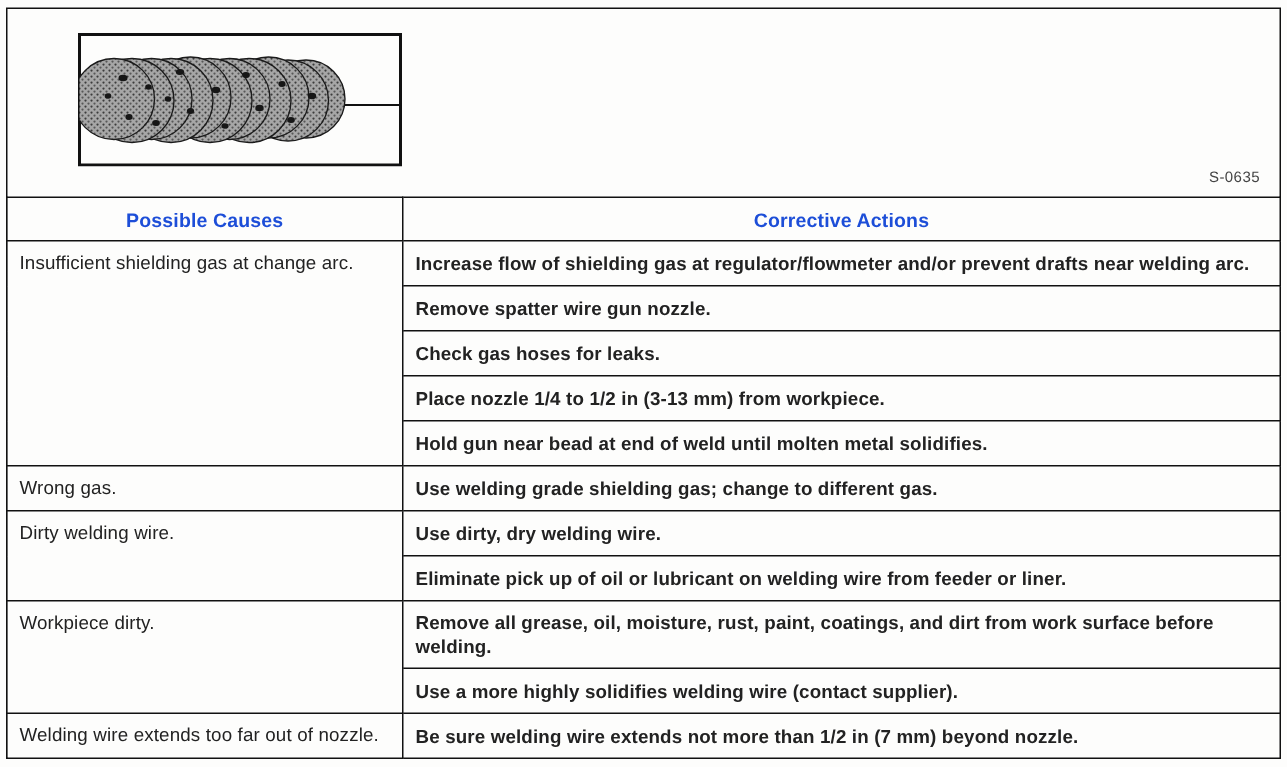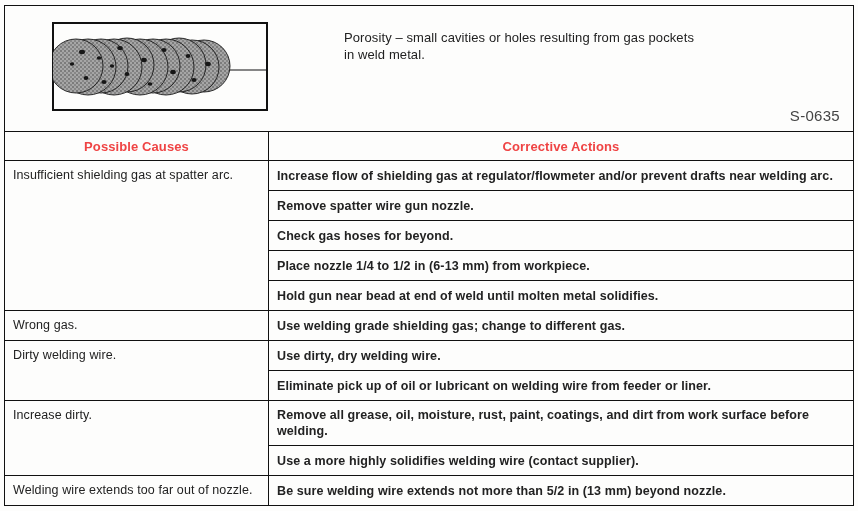--- a/index.html
+++ b/index.html
@@ -16,36 +16,36 @@
   .figure-area{position:absolute;left:4px;top:5px;right:4px;height:126px;}
   .illustration-box{
     position:absolute;left:48px;top:17px;width:216px;height:89px;
   }
   .figure-caption{
     position:absolute;left:340px;top:24px;width:430px;
     font-size:13px;line-height:17px;color:#222;letter-spacing:0.1px;
   }
   .figure-number{
     position:absolute;right:14px;bottom:7px;
-    font-size:15px;color:#444;letter-spacing:0.3px;
+    font-size:10px;color:#444;letter-spacing:0.3px;
   }
   
   .tbl{
     position:absolute;left:4px;top:131px;width:850px;
     border-collapse:collapse;table-layout:fixed;
     font-size:12.5px;color:#222;
   }
   .tbl col.c-causes{width:264px;}
   .tbl th,.tbl td{
     border:1.5px solid #111;box-sizing:border-box;
     padding:0 8px;background:#fdfdfc;
   }
   .tbl th{
     height:29px;font-size:13px;font-weight:bold;text-align:center;
-    color:#ef4444;letter-spacing:0.1px;
+    color:#1d4ed8;letter-spacing:0.1px;
   }
   .tbl td{height:30px;vertical-align:middle;letter-spacing:0.1px;}
   .tbl td.cause{vertical-align:top;padding-top:7px;}
   .tbl td.action{padding-top:1px;font-weight:bold;}
   .tbl tr.tall td.action{height:44px;padding-top:6px;padding-bottom:6px;vertical-align:top;line-height:16px;}
 </style>
 </head>
 <body>
 
 <div class="page">
@@ -95,77 +95,73 @@
           <ellipse cx="121" cy="50" rx="2.8" ry="2.2"></ellipse>
           <ellipse cx="136" cy="34" rx="2.4" ry="2"></ellipse>
           <ellipse cx="142" cy="58" rx="2.6" ry="2"></ellipse>
           <ellipse cx="156" cy="42" rx="2.8" ry="2.2"></ellipse>
           <ellipse cx="60" cy="44" rx="2.2" ry="1.8"></ellipse>
           <ellipse cx="34" cy="56" rx="2.4" ry="2"></ellipse>
           <ellipse cx="20" cy="42" rx="2.2" ry="1.8"></ellipse>
         </g>
       </svg>
     </div>
-    <div class="figure-caption">
-      <div>Porosity – small cavities or holes resulting from gas pockets</div>
-      <div>in weld metal.</div>
-    </div>
     <div class="figure-number">S-0635</div>
   </div>
 
   <table class="tbl">
     <colgroup>
         <col class="c-causes">
         <col>
       </colgroup>
     <thead>
       <tr>
         <th>Possible Causes</th>
         <th>Corrective Actions</th>
       </tr>
     </thead>
     <tbody>
 
       <tr>
-        <td class="cause" rowspan="5">Insufficient shielding gas at spatter arc.</td>
+        <td class="cause" rowspan="5">Insufficient shielding gas at change arc.</td>
         <td class="action">Increase flow of shielding gas at regulator/flowmeter and/or prevent drafts near welding arc.</td>
       </tr>
       <tr>
         <td class="action">Remove spatter wire gun nozzle.</td>
       </tr>
       <tr>
-        <td class="action">Check gas hoses for beyond.</td>
+        <td class="action">Check gas hoses for leaks.</td>
       </tr>
       <tr>
-        <td class="action">Place nozzle 1/4 to 1/2 in (6-13 mm) from workpiece.</td>
+        <td class="action">Place nozzle 1/4 to 1/2 in (3-13 mm) from workpiece.</td>
       </tr>
       <tr>
         <td class="action">Hold gun near bead at end of weld until molten metal solidifies.</td>
       </tr>
 
       <tr>
         <td class="cause">Wrong gas.</td>
         <td class="action">Use welding grade shielding gas; change to different gas.</td>
       </tr>
 
       <tr>
         <td class="cause" rowspan="2">Dirty welding wire.</td>
         <td class="action">Use dirty, dry welding wire.</td>
       </tr>
       <tr>
         <td class="action">Eliminate pick up of oil or lubricant on welding wire from feeder or liner.</td>
       </tr>
 
       <tr class="tall">
-        <td class="cause" rowspan="2">Increase dirty.</td>
+        <td class="cause" rowspan="2">Workpiece dirty.</td>
         <td class="action">Remove all grease, oil, moisture, rust, paint, coatings, and dirt from work surface before welding.</td>
       </tr>
       <tr>
         <td class="action">Use a more highly solidifies welding wire (contact supplier).</td>
       </tr>
 
       <tr>
         <td class="cause">Welding wire extends too far out of nozzle.</td>
-        <td class="action">Be sure welding wire extends not more than 5/2 in (13 mm) beyond nozzle.</td>
+        <td class="action">Be sure welding wire extends not more than 1/2 in (7 mm) beyond nozzle.</td>
       </tr>
     </tbody>
   </table>
 </div>
 
 </body></html>

